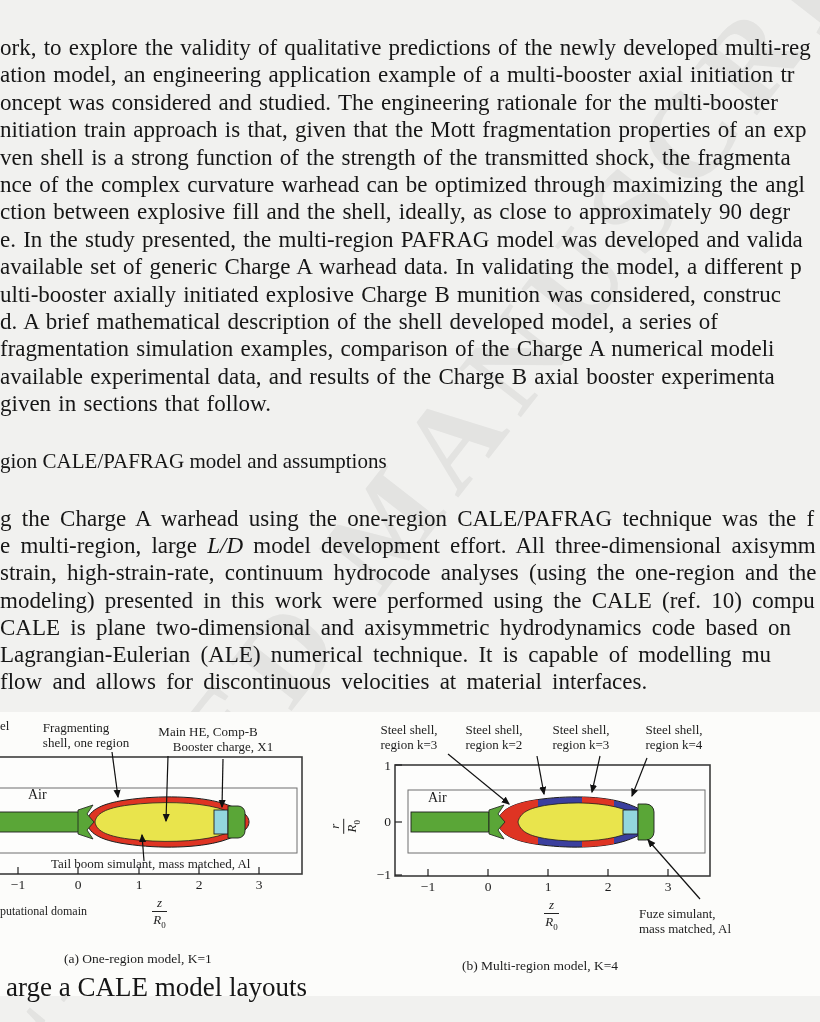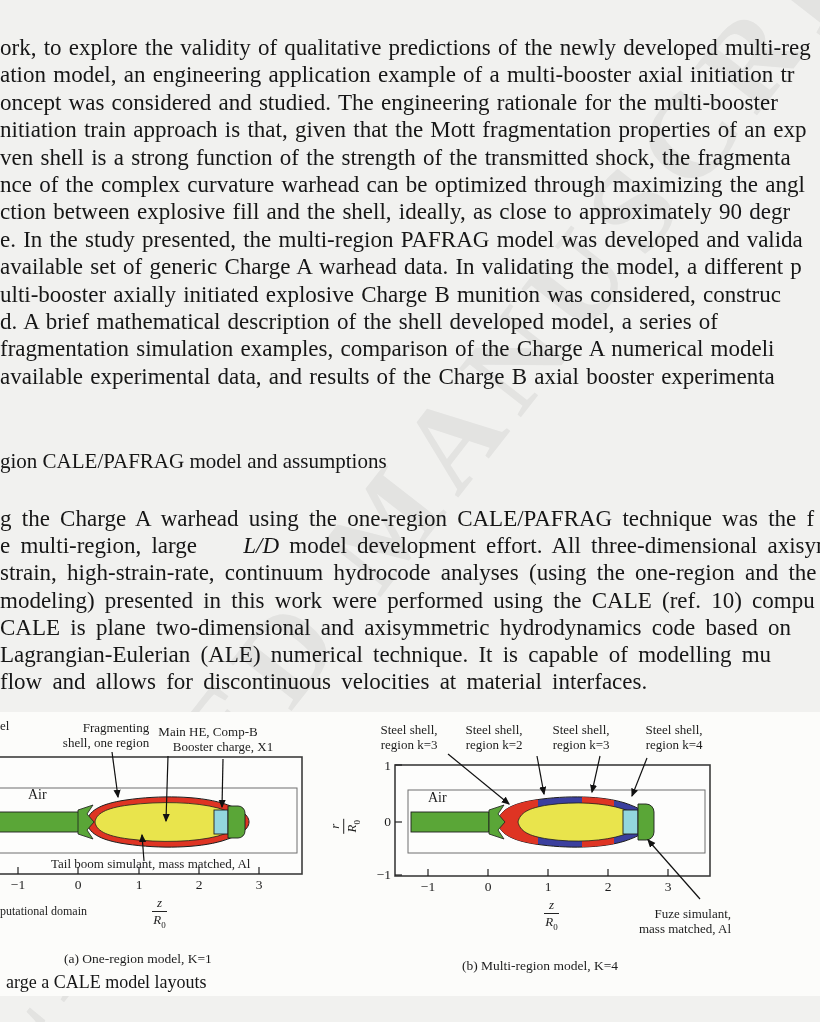--- a/index.html
+++ b/index.html
@@ -9,38 +9,38 @@
         transform:translate(-50%,-50%) rotate(-52deg);
         font-size:120px;font-weight:bold;letter-spacing:14px;
         color:rgba(70,70,70,0.08);white-space:nowrap;pointer-events:none;}
   .para{position:absolute;left:0;width:100%;}
   .para .line{white-space:nowrap;line-height:27.4px;font-size:23px;word-spacing:1.5px;}
   .para1{top:34px;}
   .para2{top:505px;}
   .para2 .line{line-height:27.2px;word-spacing:4.5px;}
   .heading{position:absolute;left:0;top:449px;margin:0;font-size:21px;font-weight:normal;
         white-space:nowrap;}
-  .ital{font-style:italic;margin-left:36px;}
+  .ital{font-style:italic;}
   .figband{position:absolute;left:0;top:712px;width:820px;height:284px;background:#fcfcfa;}
   .fig{position:absolute;top:715px;height:280px;}
   .figa{left:0;width:335px;}
   .figb{left:335px;width:485px;}
   .fig svg{position:absolute;left:0;top:0;}
-  .flabel{position:absolute;font-size:13px;line-height:15px;text-align:right;
+  .flabel{position:absolute;font-size:13px;line-height:15px;text-align:left;
         white-space:nowrap;color:#1c1c1c;}
   .cx{transform:translateX(-50%);}
   .tick-label{position:absolute;font-size:13.5px;transform:translateX(-50%);color:#1c1c1c;}
   .ytick{position:absolute;font-size:13.5px;transform:translateX(-100%);color:#1c1c1c;}
   .frac{display:inline-flex;flex-direction:column;align-items:center;
         font-size:13px;font-style:italic;line-height:13px;color:#1c1c1c;}
   .frac .bar{width:15px;border-top:1.2px solid #222;margin:1.5px 0;height:0;}
   .frac sub{font-size:9px;font-style:normal;}
   .vfrac{position:absolute;transform:rotate(-90deg);}
   .subcaption{position:absolute;font-size:13.5px;white-space:nowrap;color:#1c1c1c;}
-  .bottom-caption{position:absolute;left:6px;top:972px;font-size:18px;white-space:nowrap;}
+  .bottom-caption{position:absolute;left:6px;top:972px;font-size:27px;white-space:nowrap;}
 </style>
 </head>
 <body>
 
 <div class="page">
 
   <div class="watermark">ACCEPTED MANUSCRIPT</div>
 
   <div class="para para1">
     <div class="line">ork, to explore the validity of qualitative predictions of the newly developed multi-reg</div>
@@ -49,20 +49,21 @@
     <div class="line">nitiation train approach is that, given that the Mott fragmentation properties of an exp</div>
     <div class="line">ven shell is a strong function of the strength of the transmitted shock, the fragmenta</div>
     <div class="line">nce of the complex curvature warhead can be optimized through maximizing the angl</div>
     <div class="line">ction between explosive fill and the shell, ideally, as close to approximately 90 degr</div>
     <div class="line">e.  In the study presented, the multi-region PAFRAG model was developed and valida</div>
     <div class="line">available set of generic Charge A warhead data.  In validating the model, a different p</div>
     <div class="line">ulti-booster axially initiated explosive Charge B munition was considered, construc</div>
     <div class="line">d.   A brief mathematical description of the shell developed model, a series of</div>
     <div class="line">fragmentation simulation examples, comparison of the Charge A numerical modeli</div>
     <div class="line">available experimental data, and results of the Charge B axial booster experimenta</div>
+    <div class="line">given in sections that follow.</div>
   </div>
 
   <h2 class="heading">gion CALE/PAFRAG model and assumptions</h2>
 
   <div class="para para2">
     <div class="line">g the Charge A warhead using the one-region CALE/PAFRAG technique was the f</div>
     <div class="line"><span>e multi-region, large </span><span class="ital">L/D</span><span> model development effort. All three-dimensional axisymm</span></div>
     <div class="line">strain, high-strain-rate, continuum hydrocode analyses (using the one-region and the n</div>
     <div class="line">modeling) presented in this work were performed using the CALE (ref. 10) compu</div>
     <div class="line">CALE is plane two-dimensional and axisymmetric hydrodynamics code based on</div>
@@ -95,21 +96,21 @@
         <line x1="259" y1="159" x2="259" y2="152"></line>
       </g>
       <g stroke="#111" stroke-width="1.2" fill="none">
         <line x1="112" y1="37" x2="118" y2="82" marker-end="url(#ahA)"></line>
         <line x1="168" y1="41" x2="166" y2="106" marker-end="url(#ahA)"></line>
         <line x1="223" y1="44" x2="222" y2="92" marker-end="url(#ahA)"></line>
         <line x1="144" y1="146" x2="142" y2="120" marker-end="url(#ahA)"></line>
       </g>
     </svg>
     <div class="flabel" style="left:0;top:3px;">el</div>
-    <div class="flabel cx" style="left:106px;top:5px;">
+    <div class="flabel cx" style="left:86px;top:5px;">
       <div>Fragmenting</div>
       <div>shell, one region</div>
     </div>
     <div class="flabel cx" style="left:208px;top:9px;">Main HE, Comp-B</div>
     <div class="flabel cx" style="left:223px;top:24px;">Booster charge, X1</div>
     <div class="flabel" style="left:28px;top:72px;font-size:14px;">Air</div>
     <div class="flabel" style="left:17px;top:141px;margin-left:34px;">Tail boom simulant, mass matched, Al</div>
     <span class="tick-label" style="left:18px;top:162px;">−1</span>
     <span class="tick-label" style="left:78px;top:162px;">0</span>
     <span class="tick-label" style="left:139px;top:162px;">1</span>

